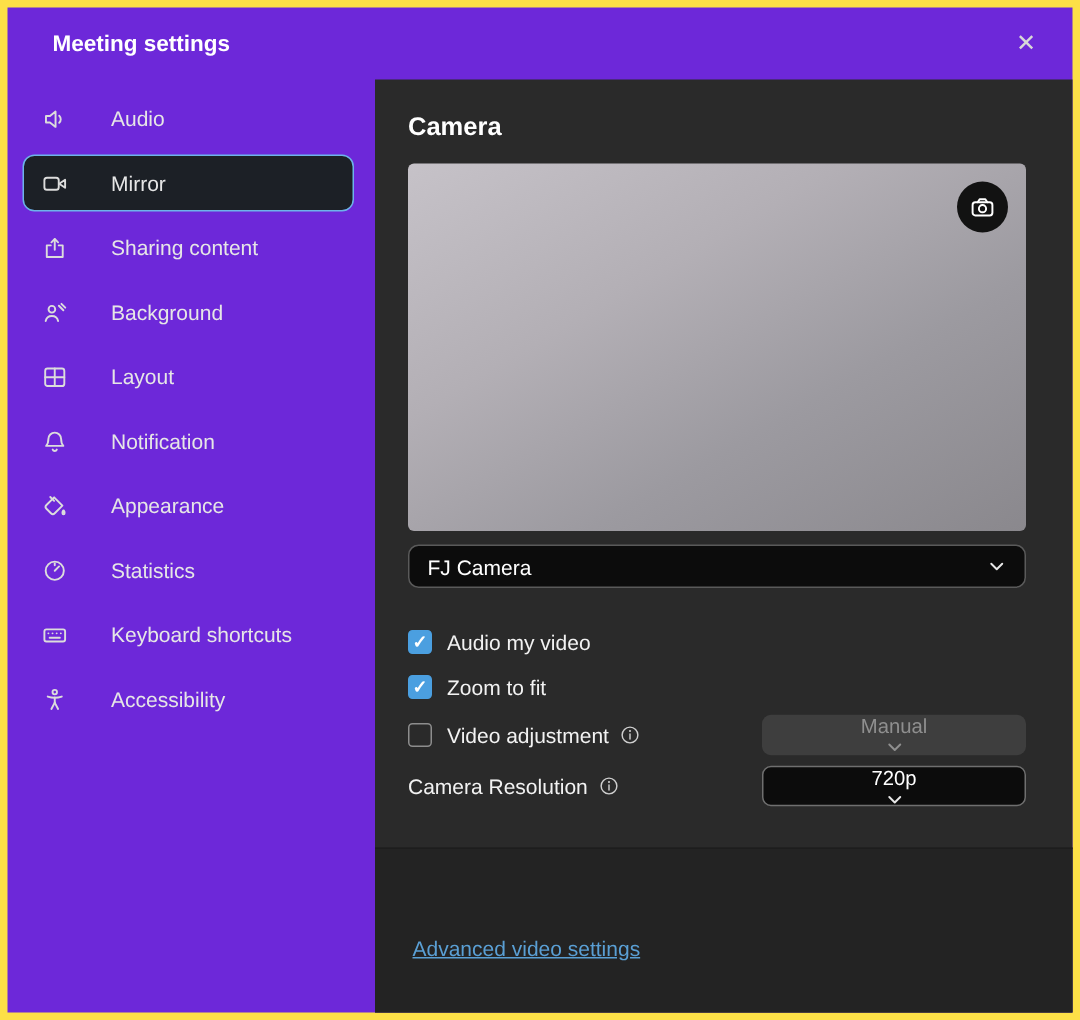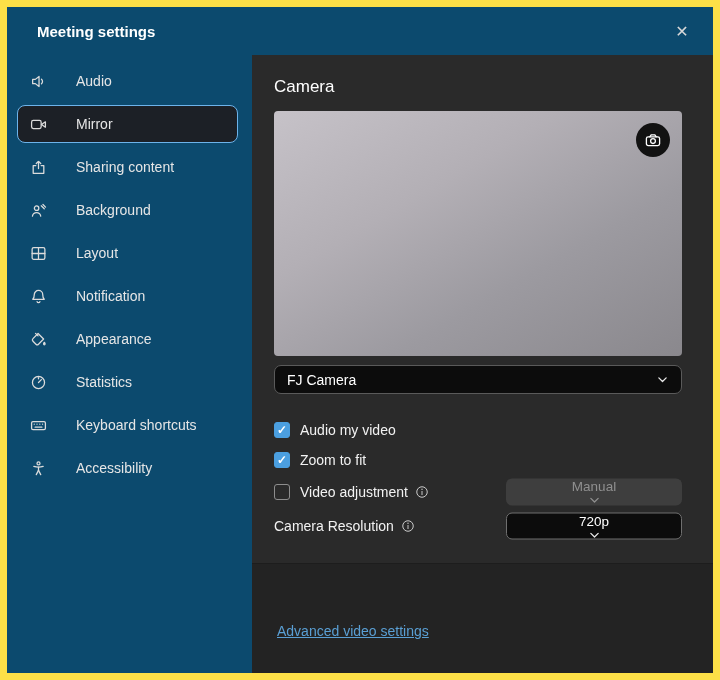--- a/index.html
+++ b/index.html
@@ -5,22 +5,22 @@
   * { box-sizing: border-box; margin: 0; padding: 0; }
   html,body { width: 720px; height: 680px; }
   body {
     font-family: "Liberation Sans", sans-serif;
     background: #151515;
     color: #e8e8e8;
     overflow: hidden;
   }
   .window {
     width: 720px; height: 680px;
-    background: #0c4a6e;
-    border: 7px solid #fde047;
+    background: #6d28d9;
+    border: 5px solid #fde047;
     display: flex; flex-direction: column;
   }
   
   .titlebar {
     height: 48px; flex: 0 0 48px;
     display: flex; align-items: center;
     padding: 0 16px 0 30px;
   }
   .titlebar .title { font-size: 15px; font-weight: bold; color: #ffffff; }
   .close-btn {
@@ -41,21 +41,21 @@
   }
   .nav-item[data-selected="true"] {
     border-color: #6db3ea;
     background: #1c2026;
   }
   .nav-icon { width: 17px; height: 17px; flex: 0 0 17px; color: #dcdcdc; display: flex; }
   .nav-icon svg { width: 17px; height: 17px; }
   
   .main { flex: 1; background: #2a2a2a; display: flex; flex-direction: column; min-width: 0; }
   .main-content { flex: 1; padding: 22px 31px 0 22px; }
-  .section-title { font-size: 17px; font-weight: normal; color: #ffffff; margin-bottom: 14px; }
+  .section-title { font-size: 17px; font-weight: bold; color: #ffffff; margin-bottom: 14px; }
   .preview {
     height: 245px; border-radius: 4px; position: relative;
     background: linear-gradient(150deg, #c6c2c8 0%, #b3afb5 35%, #9c9aa0 65%, #8a888d 100%);
   }
   .flip-btn {
     position: absolute; top: 12px; right: 12px;
     width: 34px; height: 34px; border-radius: 50%;
     background: #121212;
     display: flex; align-items: center; justify-content: center;
     cursor: pointer;

